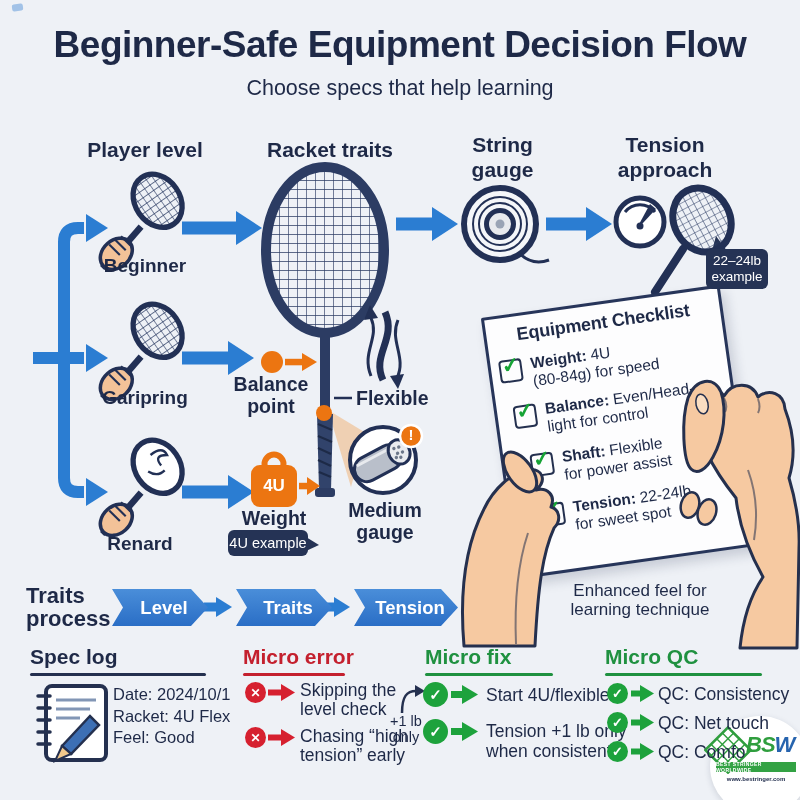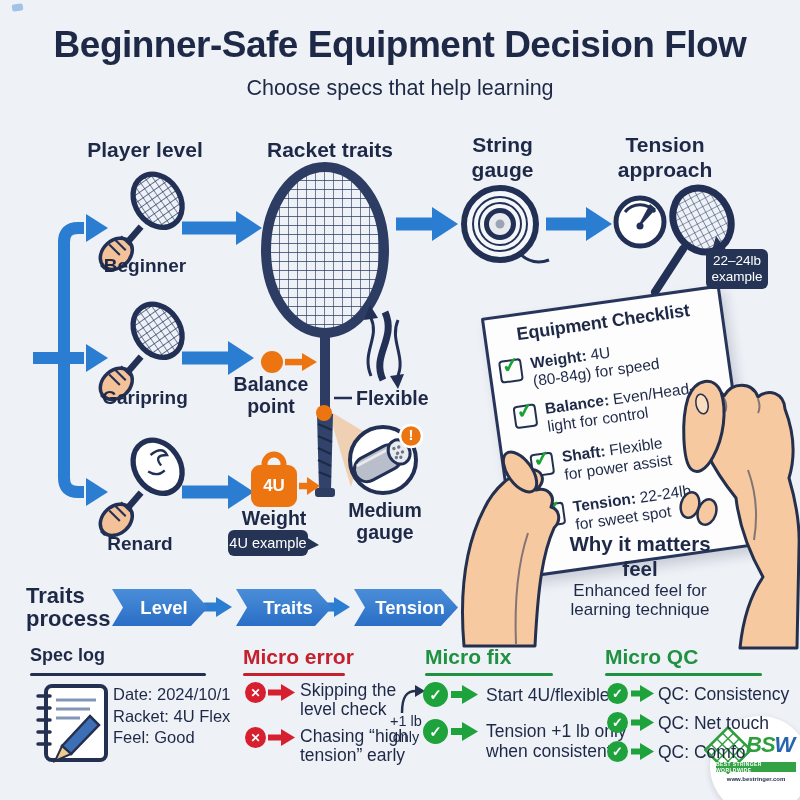--- a/index.html
+++ b/index.html
@@ -282,38 +282,34 @@
       <div>Medium</div>
       <div>gauge</div>
     </div>
     <div class="t b c w" style="left:405px;top:427px;width:12px;font-size:15px;">!</div>
 
     <div class="badge" style="left:706px;top:249px;width:62px;height:40px;font-size:13.5px;line-height:16.5px;">
       <div>22–24lb</div>
       <div>example</div>
     </div>
 
-    <div class="t b c" style="left:540px;top:531px;width:200px;font-size:20.5px;line-height:25px;">
-      <div>Why it matters</div>
-      <div>feel</div>
-    </div>
     <div class="t c" style="left:545px;top:581px;width:190px;font-size:17px;line-height:19px;">
       <div>Enhanced feel for</div>
       <div>learning technique</div>
     </div>
 
     <div class="t b" style="left:26px;top:584px;width:95px;font-size:22px;line-height:23px;">
       <div>Traits</div>
       <div>process</div>
     </div>
     <div class="chev" style="left:112px;top:589px;width:88px;">Level</div>
     <div class="chev" style="left:236px;top:589px;width:88px;">Traits</div>
     <div class="chev" style="left:354px;top:589px;width:96px;">Tension</div>
 
-    <div class="t b" style="left:30px;top:645px;font-size:18px;">Spec log</div>
+    <div class="t b" style="left:30px;top:645px;font-size:21px;">Spec log</div>
     <div class="rule" style="left:30px;top:673px;width:176px;background:#24304f;"></div>
     <div class="t" style="left:113px;top:684px;width:130px;font-size:16.5px;line-height:21.5px;">
       <div>Date: 2024/10/1</div>
       <div>Racket: 4U Flex</div>
       <div>Feel: Good</div>
     </div>
 
     <div class="t b" style="left:243px;top:645px;font-size:21px;color:#c4202e;">Micro error</div>
     <div class="rule" style="left:243px;top:673px;width:102px;background:#c4202e;"></div>
     <div class="ic xc" style="left:245px;top:682px;">✕</div>

